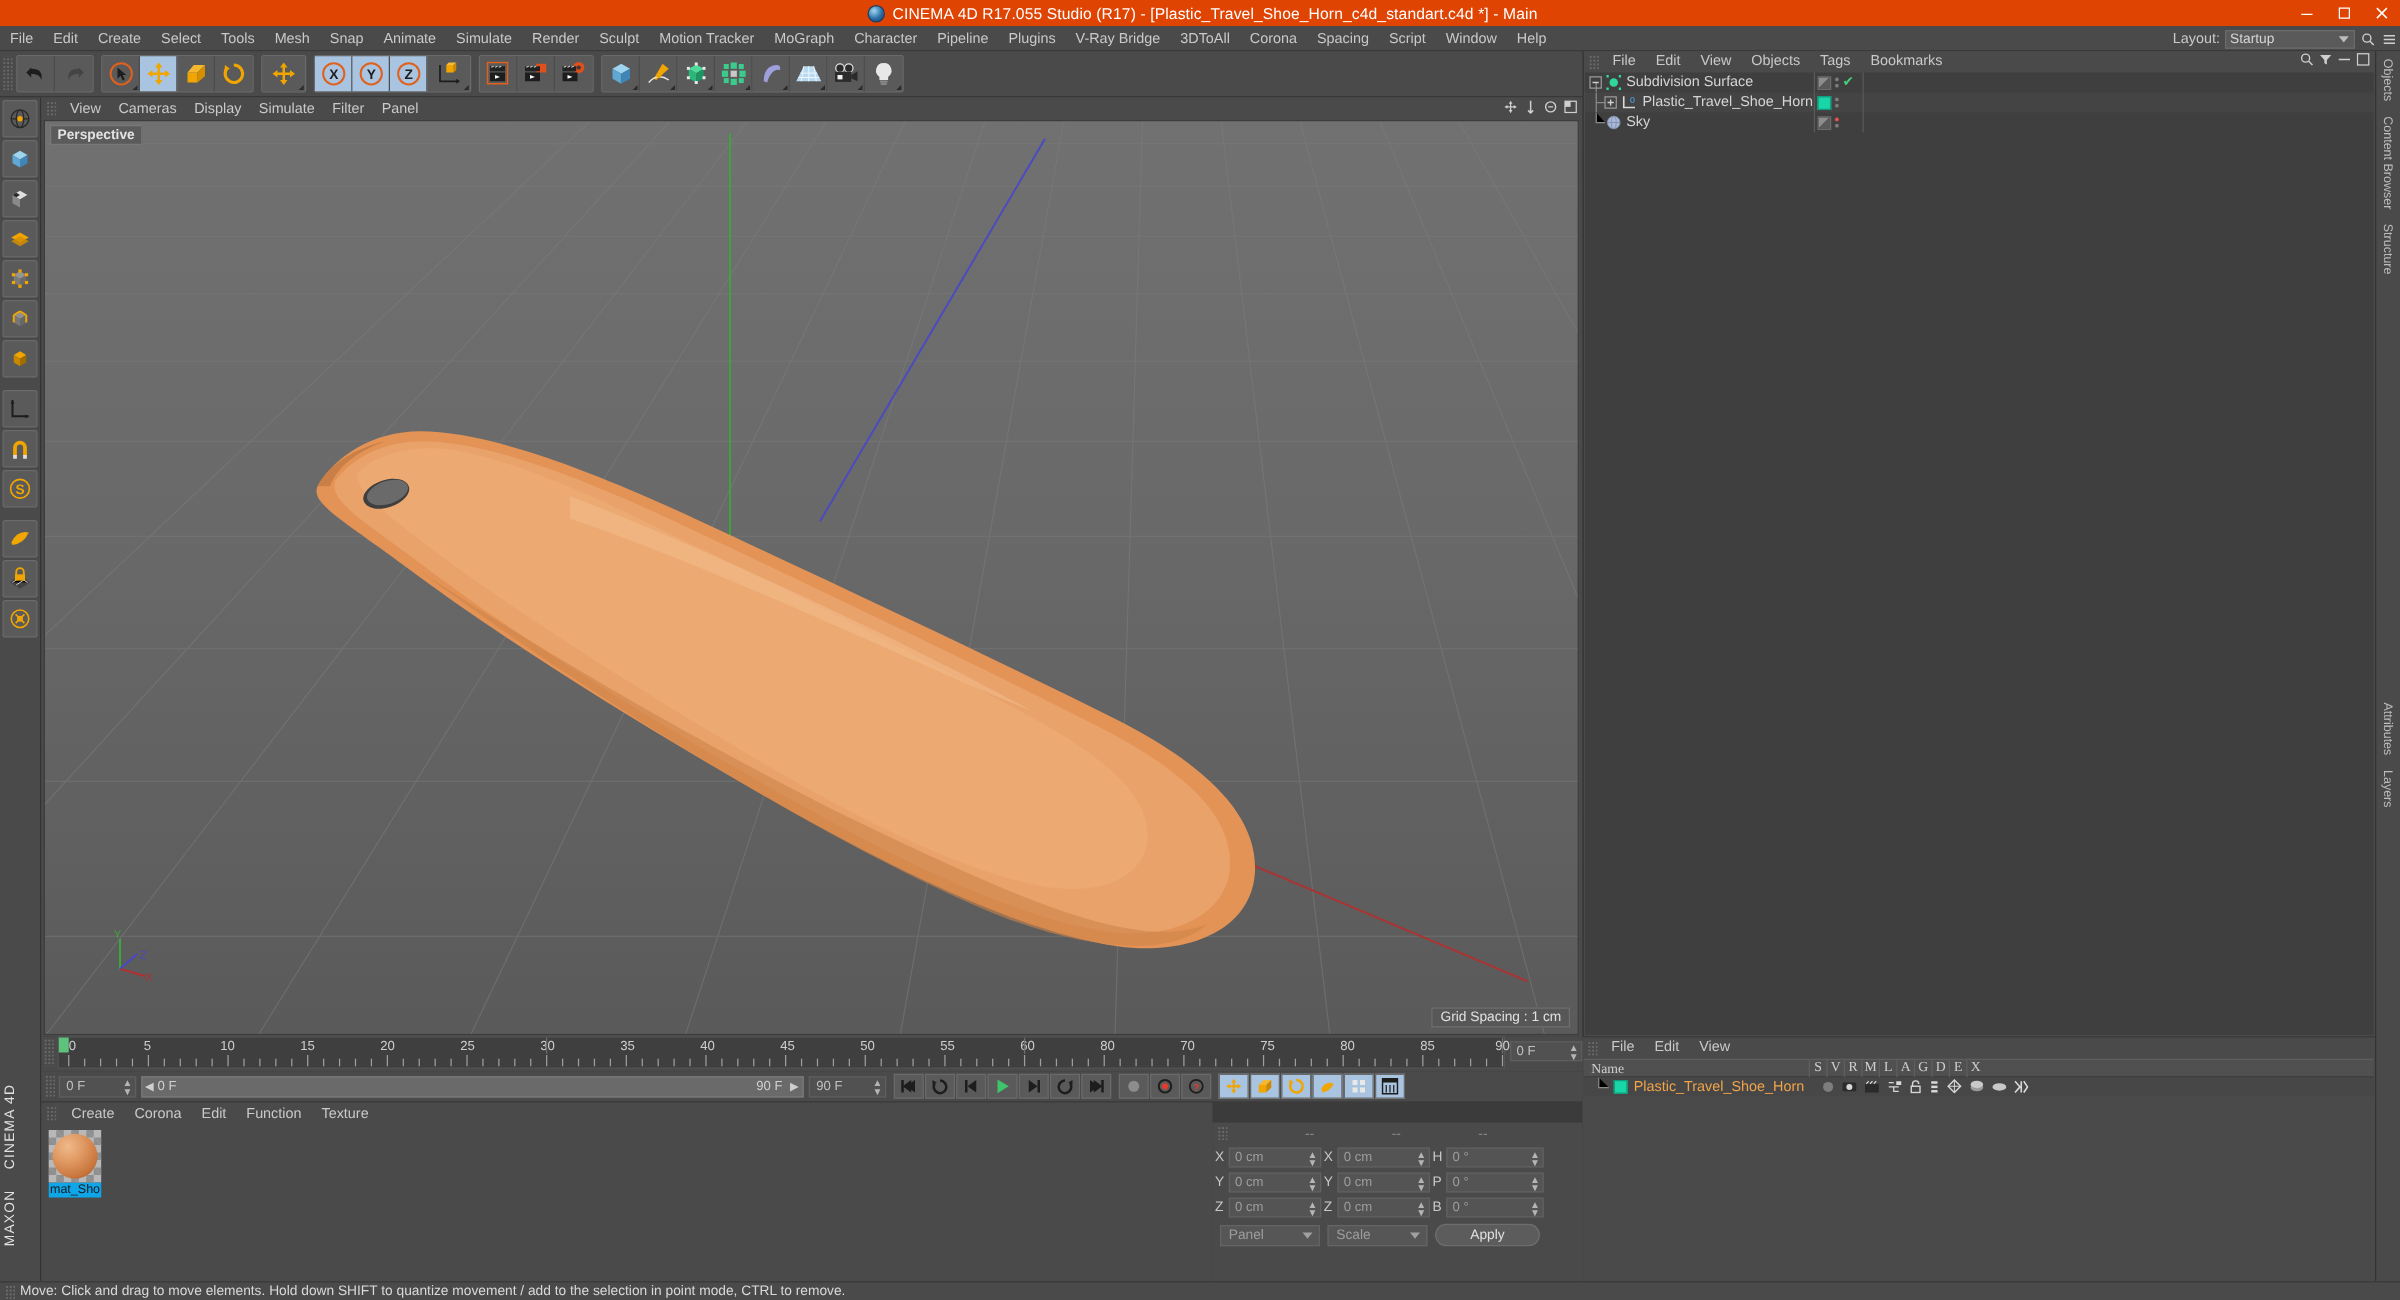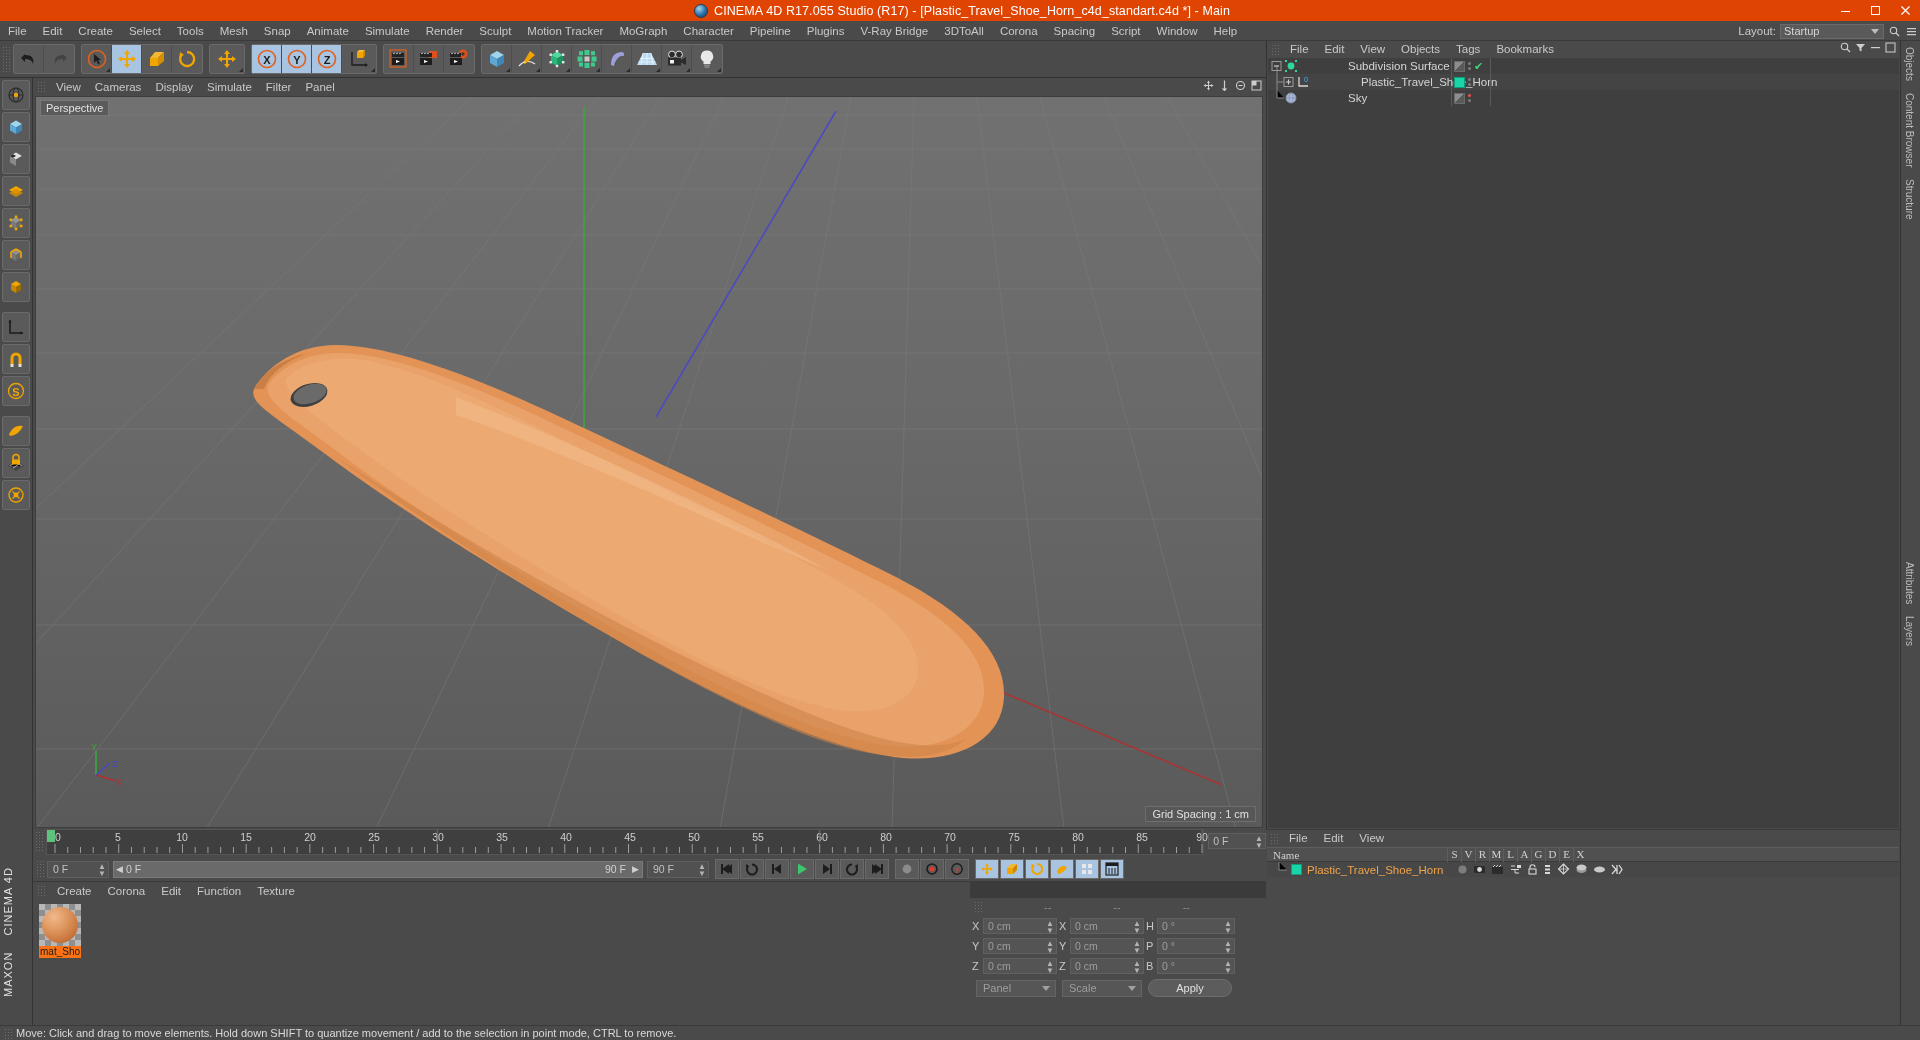--- a/index.html
+++ b/index.html
@@ -89,21 +89,21 @@
   .viewmenu { height:18px; background:#4a4a4a; display:flex; align-items:center; padding-left:2px; }
   .viewmenu .vm { padding:0 7px; font-size:11.5px; color:#c9c9c9; line-height:18px; }
   .vm-right { position:absolute; right:4px; top:0; height:18px; display:flex; align-items:center; gap:5px; }
   .vp {
     position:absolute; left:2px; top:18px; width:1228px; height:732px;
     background:linear-gradient(180deg,#6e6e6e 0%, #6a6a6a 38%, #636363 68%, #5c5c5c 100%);
     overflow:hidden; border:1px solid #3d3d3d;
   }
   .persp-tag {
     position:absolute; left:4px; top:3px; background:#5b5b5b; border:1px solid #787878;
-    padding:1px 5px; font-size:11px; color:#e2e2e2; z-index:6;
+    padding:1px 5px; font-size:11px; color:#e2e2e2; z-index:6;font-weight:bold;
   }
   .gridsvg { position:absolute; left:0; top:0; }
   .axisgiz { position:absolute; left:50px; bottom:40px; }
   .gridspace {
     position:absolute; right:6px; bottom:5px; background:#575757; border:1px solid #6e6e6e;
     padding:1px 6px; font-size:11px; color:#e0e0e0;
   }
 
   
   .timeline { position:absolute; left:33px; top:829px; width:1233px; height:28px; background:#4a4a4a; display:flex; align-items:flex-start; }
@@ -132,21 +132,21 @@
     background-image:
       linear-gradient(45deg,#8f8f8f 25%, transparent 25%, transparent 75%, #8f8f8f 75%),
       linear-gradient(45deg,#8f8f8f 25%, #b8b8b8 25%, #b8b8b8 75%, #8f8f8f 75%);
     background-size:12px 12px; background-position:0 0, 6px 6px;
   }
   .mat-sphere .ball {
     position:absolute; left:3px; top:3px; width:36px; height:36px; border-radius:50%;
     background:radial-gradient(circle at 34% 28%, #f0b98c 0%, #e09a63 35%, #c8753c 72%, #8c4c21 100%);
   }
   .mat-name {
-    width:42px; background:#f97316; color:#1c1c1c; font-size:10px;
+    width:42px; background:#0ea5e9; color:#1c1c1c; font-size:10px;
     text-align:left; padding:0 1px; overflow:hidden; white-space:nowrap; line-height:12px;
   }
 
   
   .coords { position:absolute; left:970px; top:898px; width:296px; height:127px; background:#4a4a4a; }
   .co-head { height:17px; display:flex; align-items:center; padding-left:4px; gap:62px; font-size:11px; color:#8d8d8d; }
   .co-row { display:flex; align-items:center; height:19px; margin:1px 0 0 2px; gap:2px; }
   .co-lbl { width:9px; font-size:11px; color:#c9c9c9; text-align:left; }
   .co-inp { width:74px; height:16px; background:#545454; border:1px solid #606060; font-size:10.5px; color:#9d9d9d; display:flex; align-items:center; padding-left:4px; position:relative; }
   .co-inp.h { width:78px; }
@@ -157,21 +157,21 @@
 
   
   .objmgr { position:absolute; left:1266px; top:41px; width:634px; height:788px; background:#4a4a4a; border-left:1px solid #333; }
   .om-menu { height:17px; display:flex; align-items:center; padding-left:2px; position:relative; }
   .om-menu .mi { padding:0 8px; font-size:11.5px; color:#c9c9c9; line-height:17px; }
   .om-tools { position:absolute; right:4px; top:1px; display:flex; gap:4px; align-items:center; }
   .om-body { position:absolute; left:1px; top:17px; right:1px; bottom:1px; background:#3f3f3f; }
   .om-row { height:16px; display:flex; align-items:center; position:relative; font-size:11.5px; color:#d2d2d2; }
   .om-row.alt { background:#444; }
   .om-tree { position:absolute; left:0; top:0; width:178px; height:16px; }
-  .om-name { position:absolute; font-size:11.5px; color:#d5d5d5; white-space:nowrap;margin-left:47px; }
+  .om-name { position:absolute; font-size:11.5px; color:#d5d5d5; white-space:nowrap; }
   .om-vline { position:absolute; left:0; top:0; width:184px; height:100%; border-right:1px solid #5a5a5a; }
   .om-tagcell { position:absolute; left:186px; top:1px; height:14px; display:flex; align-items:center; gap:3px; }
   .om-col2 { position:absolute; left:222px; top:0; bottom:0; width:1px; background:#5a5a5a; }
   .tag-sq { width:11px; height:11px; border:1px solid #6b6b6b; }
   .tag-sq.hatch { background:linear-gradient(135deg,#8d8d8d 0 45%, #5a5a5a 45% 100%); }
   .tag-sq.teal { background:#19d6a8; border-color:#0f9d7b; }
   .dots { display:flex; flex-direction:column; gap:2px; }
   .dots i { width:3px; height:3px; border-radius:50%; background:#7d7d7d; display:block; }
   .dots i.red { background:#f2504b; }
   .chk { color:#44d07a; font-size:11px; line-height:10px; }

